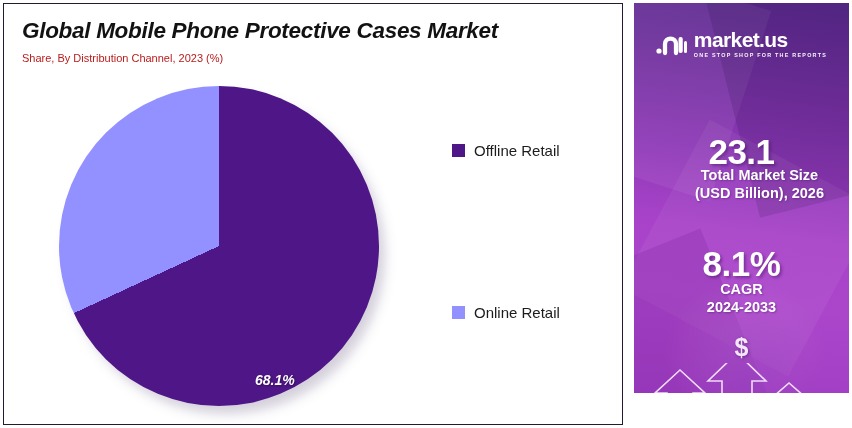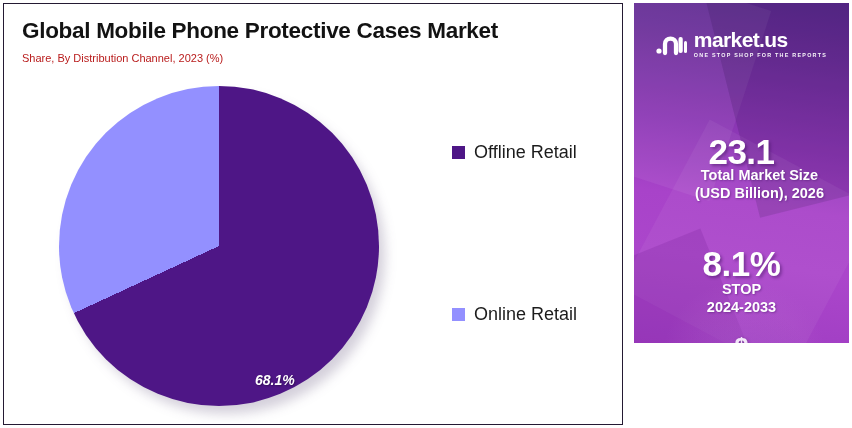--- a/index.html
+++ b/index.html
@@ -12,21 +12,21 @@
 
   
   .chart-panel{
     position:absolute;left:3px;top:3px;width:620px;height:422px;
     background:#ffffff;border:1.5px solid #241a33;box-sizing:border-box;
     overflow:hidden;
   }
   .chart-title{
     position:absolute;left:18px;top:14px;
     font-size:22.5px;font-weight:bold;color:#121212;
-    letter-spacing:-0.3px;white-space:nowrap;
+    letter-spacing:-0.3px;white-space:nowrap;font-style:italic;
   }
   .chart-subtitle{
     position:absolute;left:18px;top:48px;
     font-size:11px;color:#b91c1c;white-space:nowrap;
   }
 
   
   .pie-wrap{position:absolute;left:55px;top:82px;width:330px;height:330px;}
   .pie-shadow{
     position:absolute;left:8px;top:10px;width:318px;height:318px;
@@ -39,25 +39,25 @@
     position:absolute;left:196px;top:286px;
     font-size:14px;font-weight:bold;font-style:italic;color:#ffffff;
     text-shadow:1px 1px 2px rgba(0,0,0,.35);
   }
 
   
   .legend-item{position:absolute;display:flex;align-items:center;gap:9px;}
   .legend-offline{left:448px;top:138px;}
   .legend-online{left:448px;top:291px;margin-top:9px;}
   .legend-swatch{width:13px;height:13px;display:inline-block;}
-  .legend-text{font-size:18px;color:#1c1c1c;white-space:nowrap;}
+  .legend-text{font-size:15px;color:#1c1c1c;white-space:nowrap;}
 
   
   .brand-panel{
-    position:absolute;left:634px;top:3px;width:215px;height:340px;
+    position:absolute;left:634px;top:3px;width:215px;height:390px;
     overflow:hidden;
     background:
       linear-gradient(188deg,#5a2a8e 0%,#6d2f9b 16%,#8b37b4 38%,#a843c9 58%,#ab46cb 74%,#9f3dc2 100%);
   }
   .facet{position:absolute;pointer-events:none;}
   .f1{left:-40px;top:-20px;width:150px;height:200px;
       background:rgba(255,255,255,.06);
       transform:rotate(18deg);}
   .f2{left:96px;top:-30px;width:150px;height:230px;
       background:rgba(40,10,70,.16);
@@ -164,21 +164,21 @@
     </div>
 
     <div class="stat-big stat-big-1">23.1</div>
     <div class="stat-cap stat-cap-1">
       <span>Total Market Size</span><br>
       <span>(USD Billion), 2026</span>
     </div>
 
     <div class="stat-big stat-big-2">8.1%</div>
     <div class="stat-cap stat-cap-2">
-      <span>STOP</span><br>
+      <span>CAGR</span><br>
       <span>2024-2033</span>
     </div>
 
     <div class="dollar">$</div>
 
     <svg class="arrows" viewBox="0 0 215 68">
       <g fill="none" stroke="#f0dcf7" stroke-width="1.6">
         <path d="M33 68 L33 30 L21 30 L46 7 L71 30 L59 30 L59 68"></path>
         <path d="M88 68 L88 18 L74 18 L103 -10 L132 18 L118 18 L118 68"></path>
         <path d="M143 68 L143 40 L132 40 L155 20 L178 40 L167 40 L167 68"></path>

